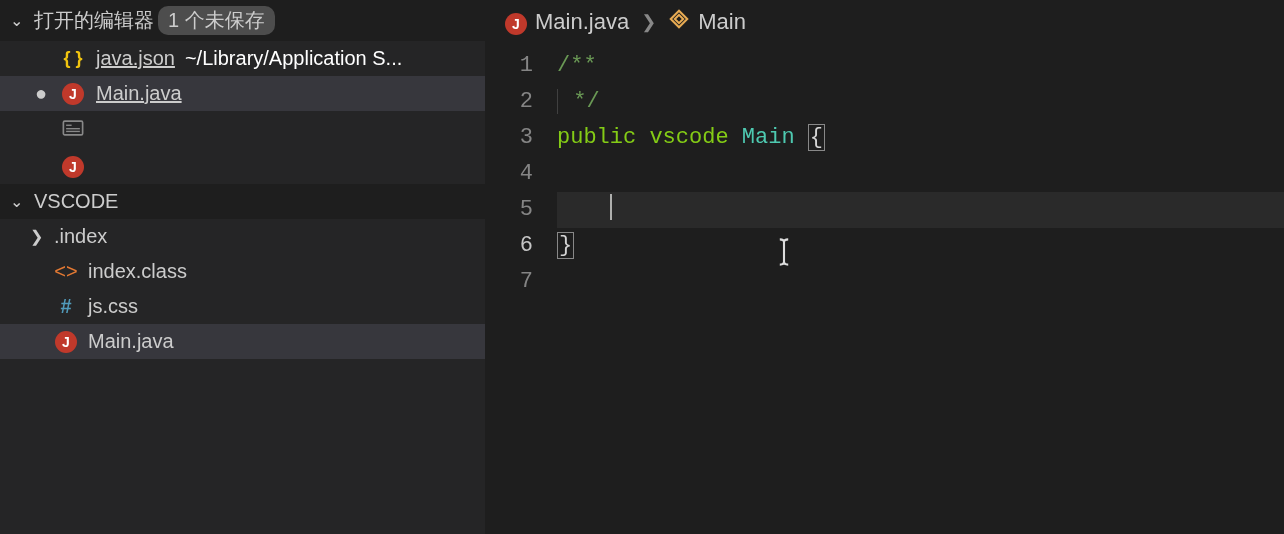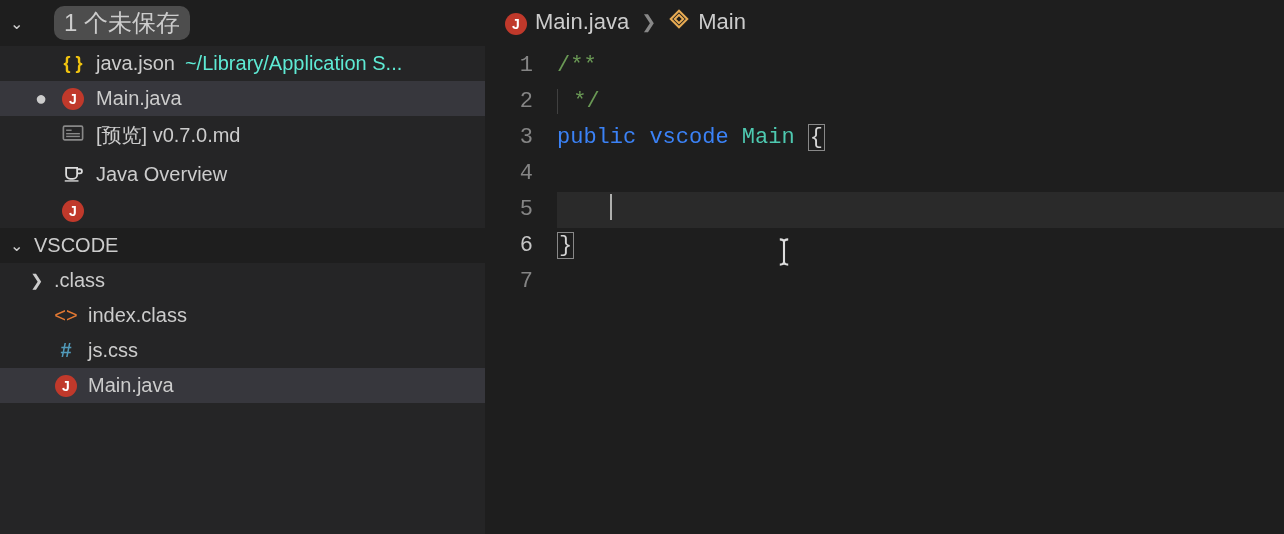--- a/index.html
+++ b/index.html
@@ -26,26 +26,26 @@
       color: #cccccc;
       font-weight: 500;
       background: #1e1e1e;
     }
     .section-header .chevron {
       margin-right: 6px;
       font-size: 16px;
       width: 18px;
     }
     .badge {
-      margin-left: 20px;
+      margin-left: 4px;
       background: #4d4d4d;
       color: #cccccc;
       border-radius: 10px;
       padding: 1px 10px;
-      font-size: 24px;
+      font-size: 20px;
     }
     .item {
       display: flex;
       align-items: center;
       padding: 6px 0 6px 60px;
       color: #cccccc;
       white-space: nowrap;
       overflow: hidden;
       text-overflow: ellipsis;
     }
@@ -62,23 +62,24 @@
     .item .icon {
       margin-right: 10px;
       width: 26px;
       display: inline-flex;
       justify-content: center;
       align-items: center;
       flex-shrink: 0;
     }
     .item .label {
       flex-shrink: 0;
+      text-decoration: underline;
     }
     .item .desc {
-      color: #5eead4;
+      color: #ffffff;
       margin-left: 10px;
       overflow: hidden;
       text-overflow: ellipsis;
     }
     .item .italic { font-style: italic; }
     .file-item {
       display: flex;
       align-items: center;
       padding: 6px 0 6px 30px;
       color: #cccccc;
@@ -127,21 +128,21 @@
     }
     .gutter div.current { color: #c6c6c6; }
     .code {
       flex: 1;
       line-height: 36px;
       color: #d4d4d4;
     }
     .code-line { height: 36px; white-space: pre; }
     .code-line.highlight { background: #2a2a2a; }
     .comment { color: #6A9955; }
-    .keyword { color: #3b82f6; }
+    .keyword { color: #84cc16; }
     .type { color: #4ec9b0; }
     .brace-box {
       border: 1px solid #888888;
       padding: 0 1px;
     }
     .java-icon {
       background: #c0392b;
       color: white;
       border-radius: 50%;
       width: 22px;
@@ -172,20 +173,21 @@
       color: #cccccc;
       font-size: 24px;
     }
   </style>
 </head>
 <body>
 
 <div class="sidebar">
   <div class="section-header">
     <span class="chevron">⌄</span>
+    <span>打开的编辑器</span>
     <span class="badge">1 个未保存</span>
   </div>
   <div id="open-editors">
       <div class="item-wrapper">
         <div class="item">
           <span class="icon">
             <span class="json-icon">{ }</span>
           </span>
           <span class="label">java.json</span>
           <span class="desc">~/Library/Application S...</span>
@@ -203,51 +205,39 @@
       <div class="item-wrapper">
         <div class="item">
           <span class="icon">
             <span class="md-icon"><svg width="22" height="22" viewBox="0 0 16 16">
                 <rect x="1" y="3" width="14" height="10" rx="1" fill="none" stroke="#888" stroke-width="1.2"></rect>
                 <rect x="3" y="5.5" width="4" height="1" fill="#888"></rect>
                 <rect x="3" y="8" width="10" height="1" fill="#888"></rect>
                 <rect x="3" y="10" width="10" height="1" fill="#888"></rect>
               </svg></span>
           </span>
-          <span class="label">[预览] v0.7.0.md</span>
-        </div>
-      </div>
-      <div class="item-wrapper">
-        <div class="item">
-          <span class="icon">
-            <span class="cup-icon"><svg width="22" height="22" viewBox="0 0 16 16">
-                <path fill="none" stroke="#ddd" stroke-width="1.3" d="M3 5 h8 v5 a3 3 0 0 1 -3 3 h-2 a3 3 0 0 1 -3 -3 z M11 6 h2 a1.5 1.5 0 0 1 0 3 h-2"></path>
-                <rect x="2" y="14" width="10" height="1" fill="#ddd"></rect>
-              </svg></span>
-          </span>
-          <span class="label">Java Overview</span>
         </div>
       </div>
       <div class="item-wrapper">
         <div class="item">
           <span class="icon">
             <span class="java-icon">J</span>
           </span>
         </div>
       </div>
     </div>
 
   <div class="section-header">
     <span class="chevron">⌄</span>
     <span>VSCODE</span>
   </div>
   <div id="workspace-files">
       <div class="file-item">
         <span class="twisty">❯</span>
-        <span>.class</span>
+        <span>.index</span>
       </div>
       <div class="file-item">
         <span class="twisty"></span>
         <span class="icon">
           <span class="html-icon">&lt;&gt;</span>
         </span>
         <span>index.class</span>
       </div>
       <div class="file-item">
         <span class="twisty"></span>

